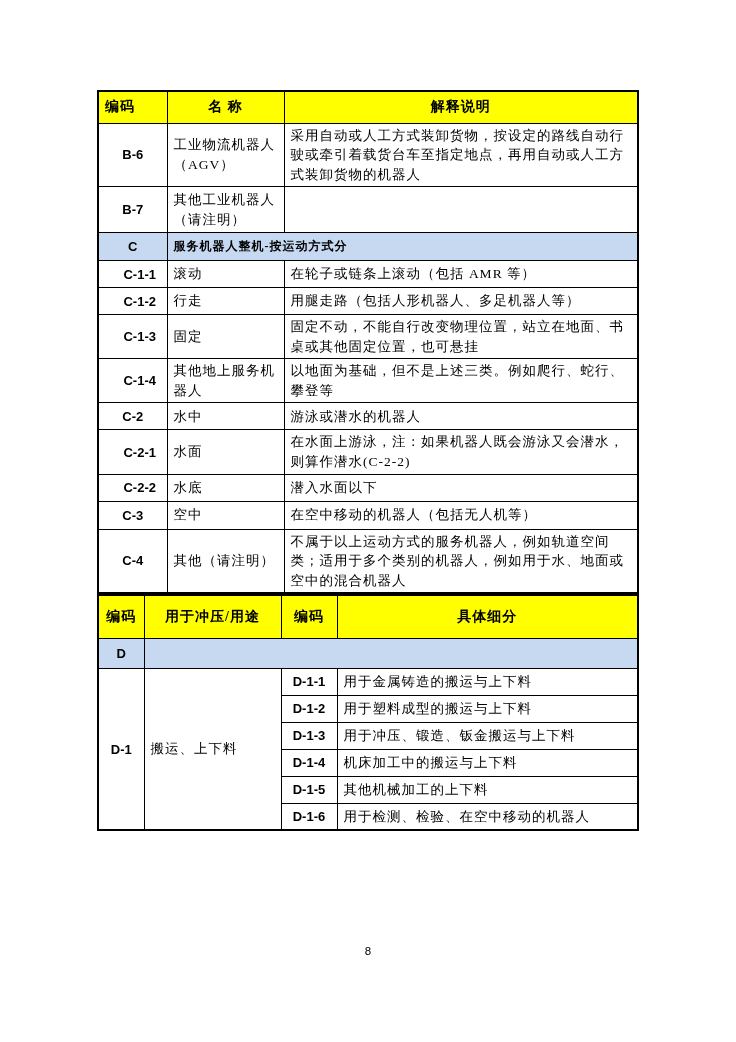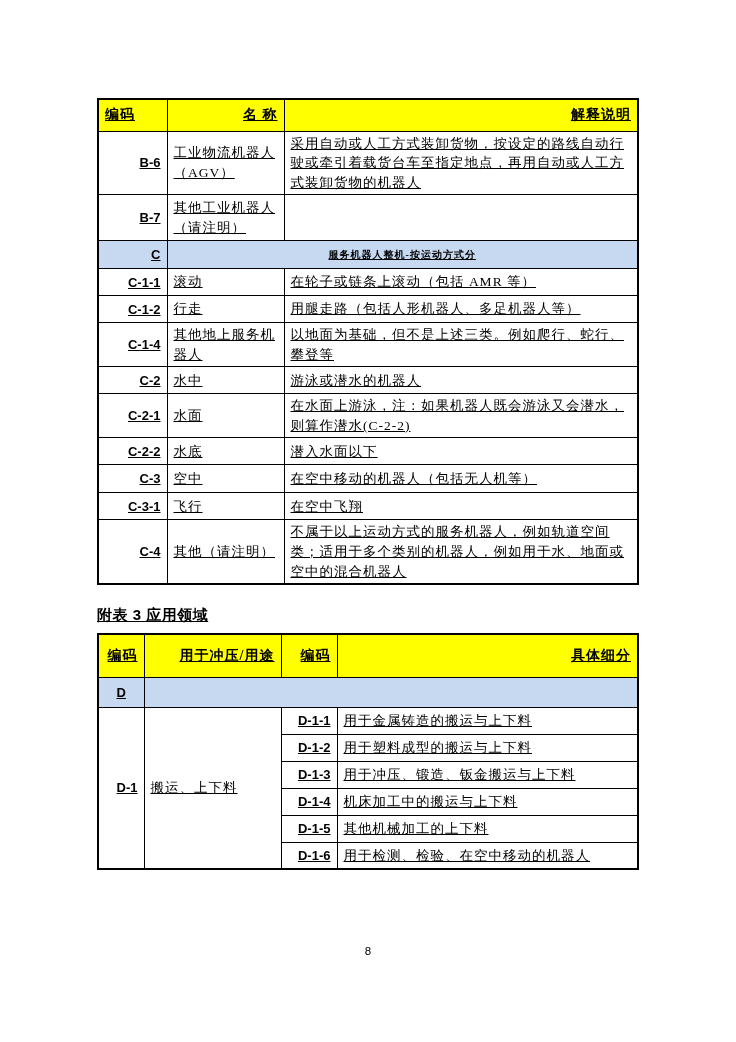--- a/index.html
+++ b/index.html
@@ -7,64 +7,64 @@
   .page {
     position: relative;
     width: 736px;
     height: 1042px;
     background: #ffffff;
     margin: 0 auto;
     overflow: hidden;
     font-family: "Liberation Serif", serif;
     color: #000;
   }
-  .content { position: absolute; left: 97px; top: 98px; width: 540px; text-decoration: underline; }
+  .content { position: absolute; left: 97px; top: 90px; width: 540px; }
 
   table.tbl {
     border-collapse: collapse;
     table-layout: fixed;
     width: 540px;
     border: 2px solid #000;
   }
   table.tbl th, table.tbl td {
     border: 1.5px solid #000;
     padding: 2px 6px;
     overflow: hidden;
     vertical-align: middle;
   }
   th.hdr {
     background: #FFFF00;
     font-weight: bold;
     font-size: 14px;
-    text-align: right;
+    text-align: center;
     letter-spacing: 1px;
     font-family: "Liberation Serif", serif;
   }
   th.hdr.left { text-align: left; }
   td.code {
     font-family: "Liberation Sans", "DejaVu Sans", sans-serif;
     font-weight: bold;
     font-size: 13px;
-    text-align: right;
+    text-align: center;
     white-space: nowrap;
   }
   td.code.indent { padding-left: 20px; }
   td.code.centered { text-align: center; }
   td.name, td.desc {
     font-size: 13.5px;
     letter-spacing: 1px;
     line-height: 1.45;
     text-align: left;
   }
   tr.section td { background: #C6D9F1; }
   td.sectitle {
-    font-size: 10px;
+    font-size: 12px;
     font-weight: bold;
     letter-spacing: 1px;
-    text-align: center;
+    text-align: left;
   }
   .caption {
     margin-top: 21px;
     margin-bottom: 8px;
     font-family: "Liberation Sans", "DejaVu Sans", sans-serif;
     font-weight: bold;
     font-size: 15px;
     letter-spacing: 0.5px;
   }
   .pagenum {
@@ -113,20 +113,25 @@
         <tr style="height:27px">
           <td class="code indent">C-1-1</td>
           <td class="name">滚动</td>
           <td class="desc">在轮子或链条上滚动（包括 AMR 等）</td>
         </tr>
         <tr style="height:27px">
           <td class="code indent">C-1-2</td>
           <td class="name">行走</td>
           <td class="desc">用腿走路（包括人形机器人、多足机器人等）</td>
         </tr>
+        <tr style="height:43px">
+          <td class="code indent">C-1-3</td>
+          <td class="name">固定</td>
+          <td class="desc">固定不动，不能自行改变物理位置，站立在地面、书桌或其他固定位置，也可悬挂</td>
+        </tr>
         <tr style="height:44px">
           <td class="code indent">C-1-4</td>
           <td class="name">其他地上服务机器人</td>
           <td class="desc">以地面为基础，但不是上述三类。例如爬行、蛇行、攀登等</td>
         </tr>
         <tr style="height:27px">
           <td class="code">C-2</td>
           <td class="name">水中</td>
           <td class="desc">游泳或潜水的机器人</td>
         </tr>
@@ -138,34 +143,28 @@
         <tr style="height:27px">
           <td class="code indent">C-2-2</td>
           <td class="name">水底</td>
           <td class="desc">潜入水面以下</td>
         </tr>
         <tr style="height:28px">
           <td class="code">C-3</td>
           <td class="name">空中</td>
           <td class="desc">在空中移动的机器人（包括无人机等）</td>
         </tr>
-        <tr style="height:27px">
-          <td class="code indent">C-3-1</td>
-          <td class="name">飞行</td>
-          <td class="desc">在空中飞翔</td>
-        </tr>
         <tr style="height:57px">
           <td class="code">C-4</td>
           <td class="name">其他（请注明）</td>
           <td class="desc">不属于以上运动方式的服务机器人，例如轨道空间类；适用于多个类别的机器人，例如用于水、地面或空中的混合机器人</td>
         </tr>
       </tbody>
     </table>
 
-    <div class="caption">附表 3 应用领域</div>
 
     <table class="tbl">
       <colgroup>
           <col style="width:46px">
           <col style="width:137px">
           <col style="width:56px">
           <col style="width:301px">
         </colgroup>
       <thead>
         <tr style="height:43px">

